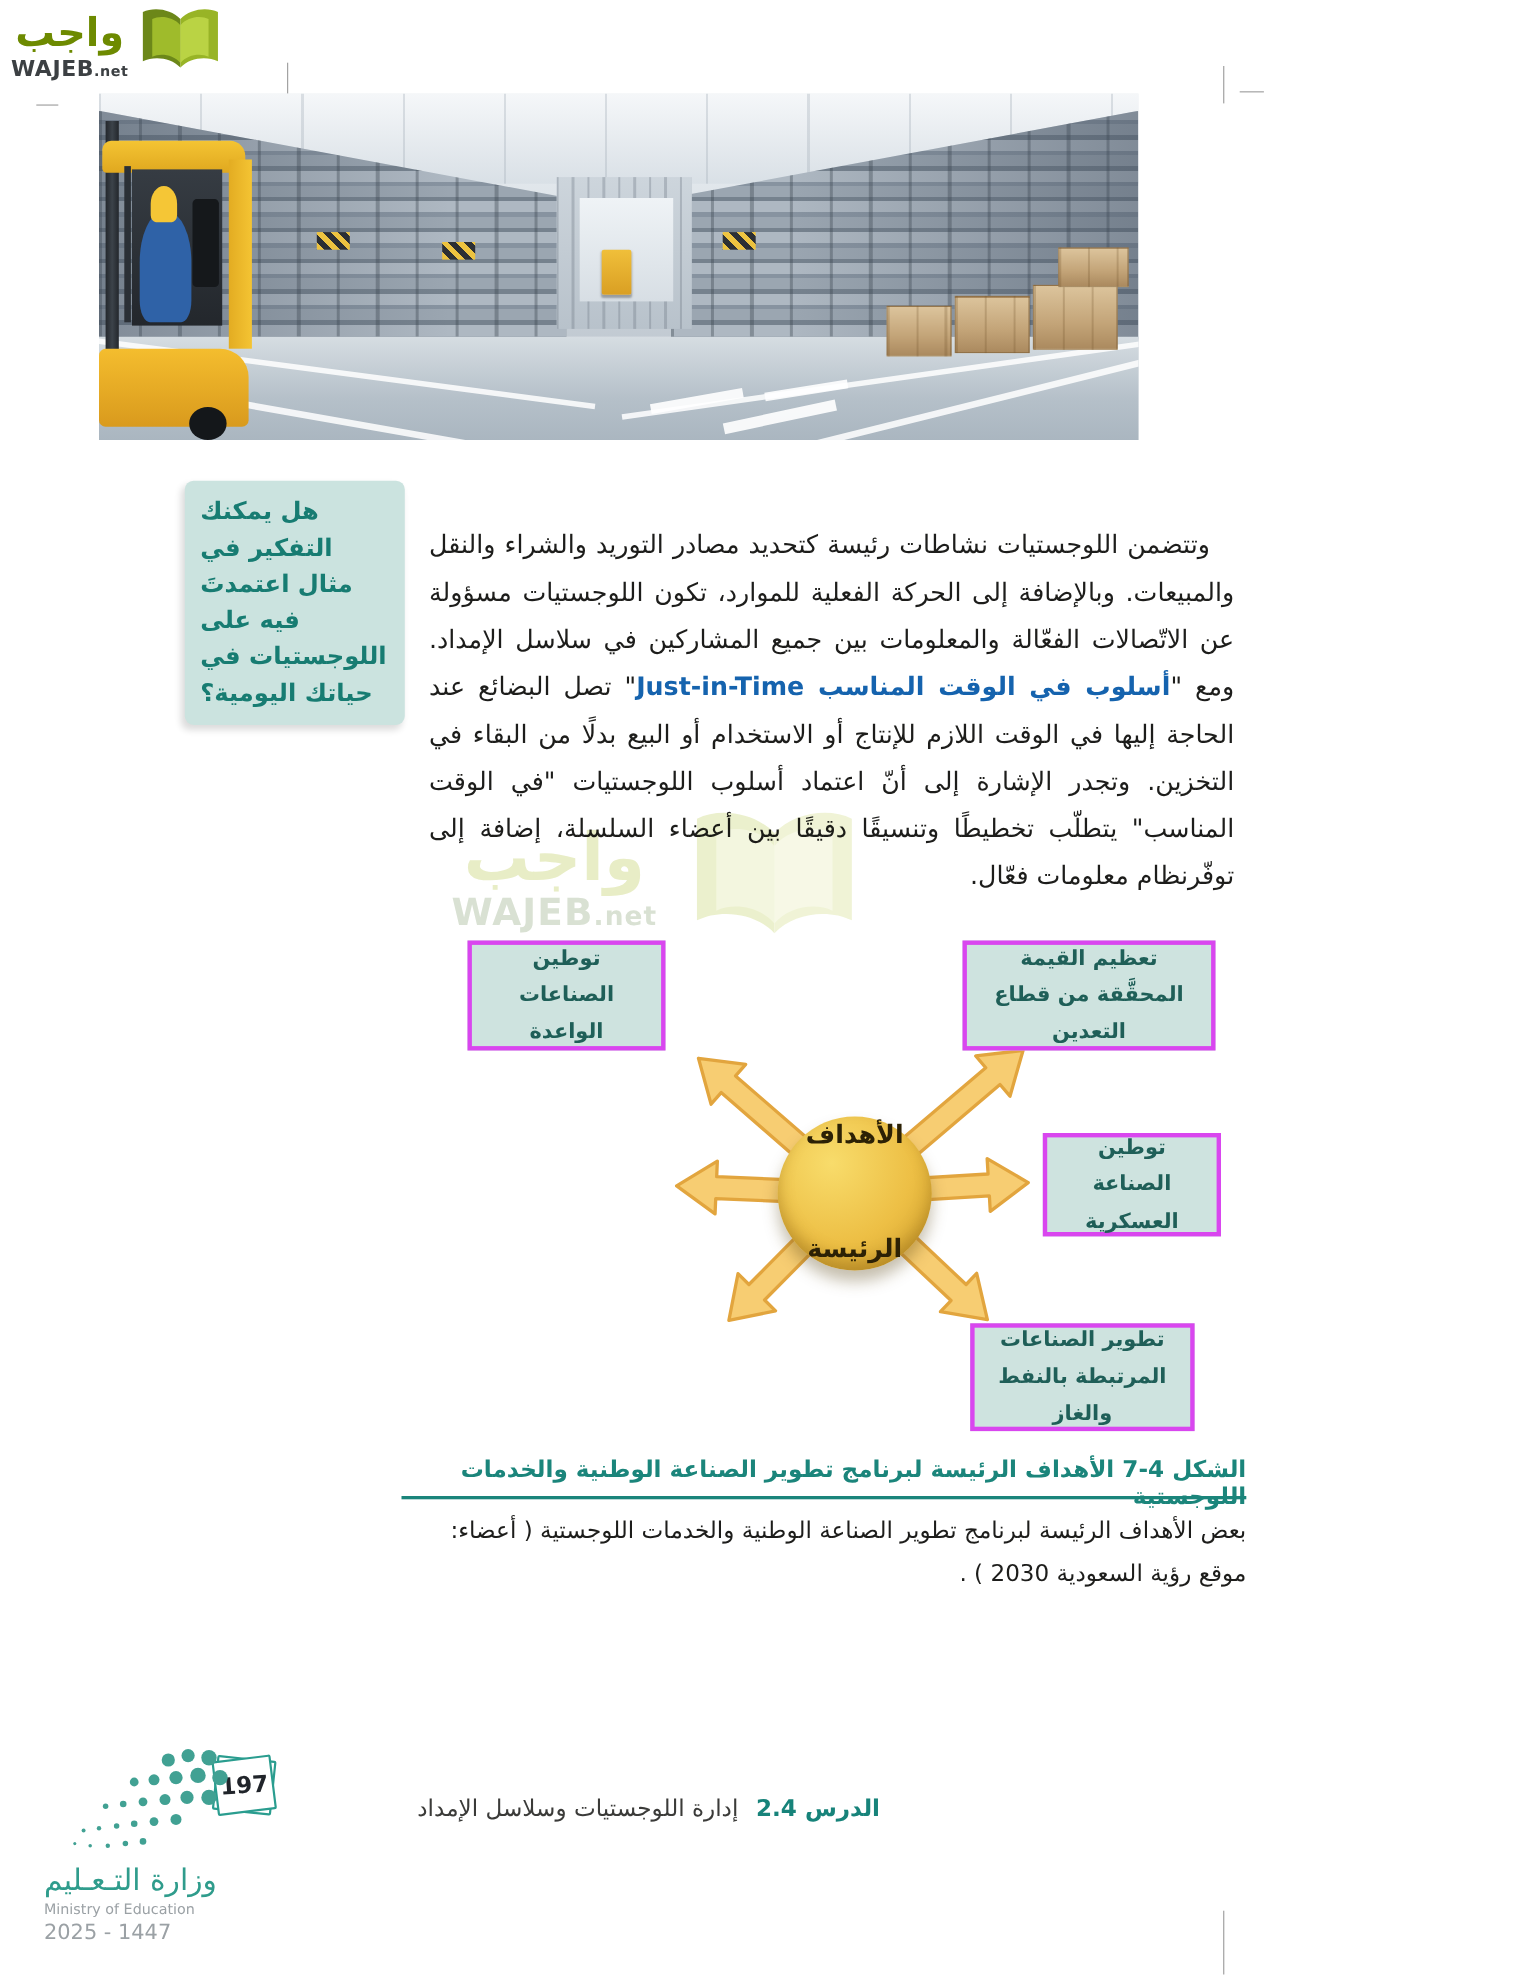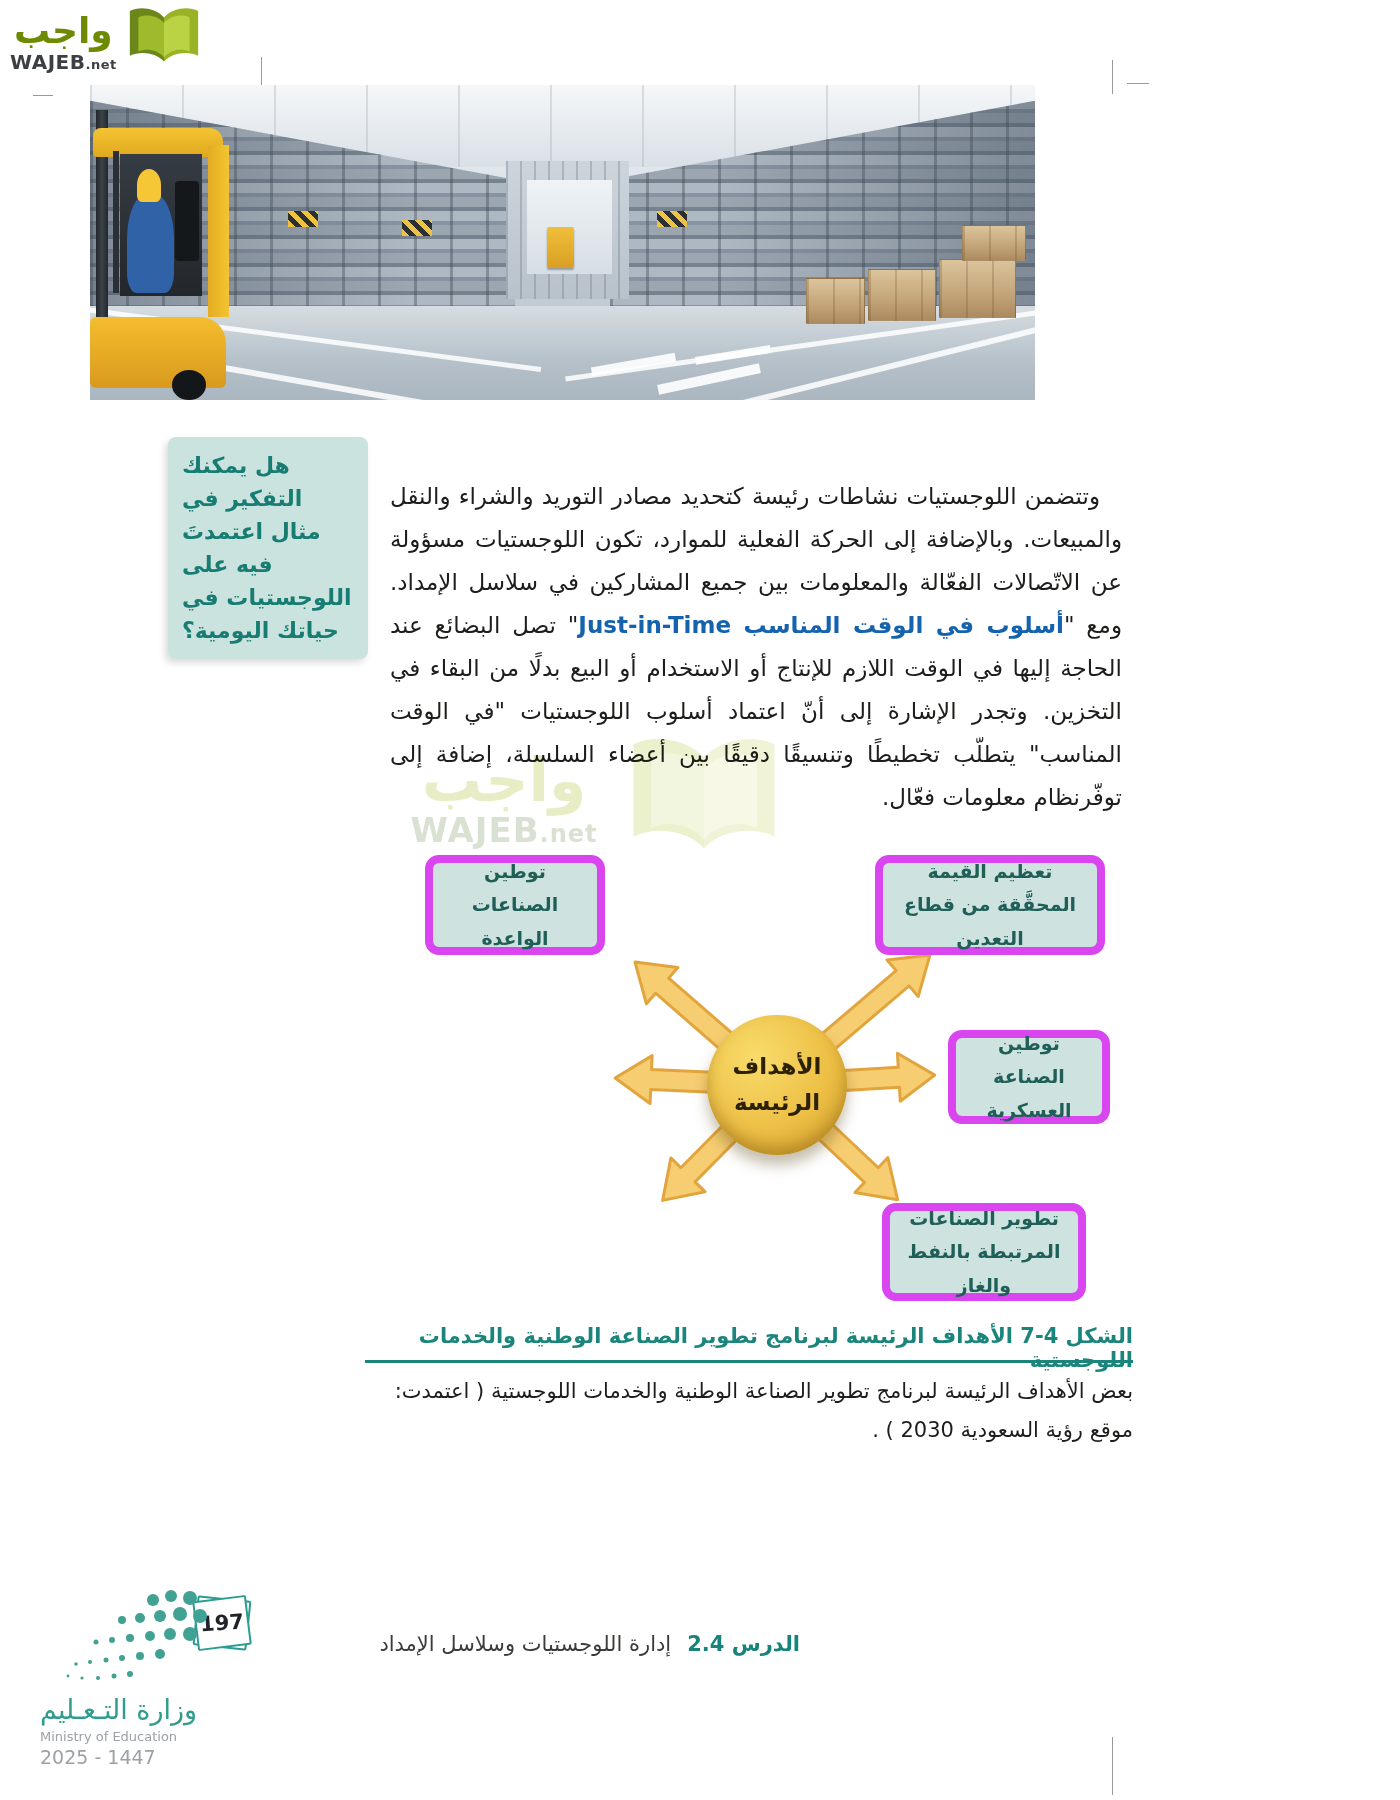--- a/index.html
+++ b/index.html
@@ -102,34 +102,34 @@
   .watermark{position:absolute;left:398px;top:724px;width:402px;height:152px;z-index:6;
       display:flex;align-items:center;gap:6px;opacity:.55;mix-blend-mode:multiply;pointer-events:none;}
   .wm-col{width:212px;text-align:center;}
   .wm-ar{font-size:60px;font-weight:bold;color:#d5de96;line-height:1;}
   .wm-en{font-size:34px;font-weight:bold;color:#b9c8ae;letter-spacing:1px;}
   .wm-en .tld{font-size:24px;}
 
   
   .diagram-svg{position:absolute;left:370px;top:840px;width:766px;height:480px;z-index:2;}
   .arrow{fill:#f7cd72;stroke:#e2a53e;stroke-width:3;stroke-linejoin:round;}
-  .node{position:absolute;z-index:3;background:#cee3df;border:8px solid #d946ef;border-radius:14px;
+  .node{position:absolute;z-index:3;background:#cee3df;border:4px solid #d946ef;border-radius:0;
       display:flex;align-items:center;justify-content:center;text-align:center;
       direction:rtl;color:#1f5f58;font-size:19px;font-weight:600;line-height:1.75;
       padding:6px 14px;box-sizing:border-box;}
   .n0{left:425px;top:855px;width:180px;height:100px;}
   .n1{left:875px;top:855px;width:230px;height:100px;}
   .n2{left:430px;top:1030px;width:168px;height:94px;}
   .n3{left:948px;top:1030px;width:162px;height:94px;}
   .n4{left:415px;top:1203px;width:198px;height:96px;}
   .n5{left:882px;top:1203px;width:204px;height:98px;}
   .goal-circle{position:absolute;left:707px;top:1015px;width:140px;height:140px;border-radius:50%;z-index:4;
       background:radial-gradient(circle at 35% 30%, #f8dc6b, #edbf45 55%, #cf9e2a 100%);
       box-shadow:0 10px 14px rgba(90,70,20,.35), inset 0 -9px 14px rgba(140,100,20,.45);
-      display:flex;flex-direction:column;align-items:center;justify-content:center;
+      display:flex;flex-direction:column;align-items:center;justify-content:space-between;
       font-weight:bold;font-size:23px;color:#2c2105;line-height:1.55;}
 
   
   .fig-title{position:absolute;left:365px;top:1324px;width:768px;z-index:3;
       direction:rtl;text-align:right;color:#1b857b;font-weight:bold;font-size:21px;}
   .fig-rule{position:absolute;left:365px;top:1360px;width:768px;height:3px;background:#1b857b;z-index:3;}
   .fig-body{position:absolute;left:365px;top:1372px;width:768px;z-index:3;
       direction:rtl;text-align:right;font-size:21px;line-height:39px;color:#1d1d1b;}
 
   
@@ -249,21 +249,21 @@
       <path d="M60 16 C48 3 26 0 12 7 L12 70 C26 63 48 65 60 78 Z" fill="#dbe4a4"></path>
       <path d="M60 16 C72 3 94 0 108 7 L108 70 C94 63 72 65 60 78 Z" fill="#e3eab4"></path>
       <path d="M60 24 C51 13 34 11 24 16 L24 64 C34 59 51 61 60 72 Z" fill="#eaefc4"></path>
       <path d="M60 24 C69 13 86 11 96 16 L96 64 C86 59 69 61 60 72 Z" fill="#f0f3d2"></path>
     </svg>
   </div>
 
   <div class="fig-title">الشكل 4-7 الأهداف الرئيسة لبرنامج تطوير الصناعة الوطنية والخدمات اللوجستية</div>
   <div class="fig-rule"></div>
   <div class="fig-body">
-    <div>بعض الأهداف الرئيسة لبرنامج تطوير الصناعة الوطنية والخدمات اللوجستية ( اعتمدت:</div>
+    <div>بعض الأهداف الرئيسة لبرنامج تطوير الصناعة الوطنية والخدمات اللوجستية ( أعضاء:</div>
     <div>موقع رؤية السعودية 2030 ) .</div>
   </div>
 
   <div class="page-badge">
     <div class="sheet-back"></div>
     <div class="sheet"></div>
     <div class="badge-num">197</div>
   </div>
 
   <div class="lesson">

